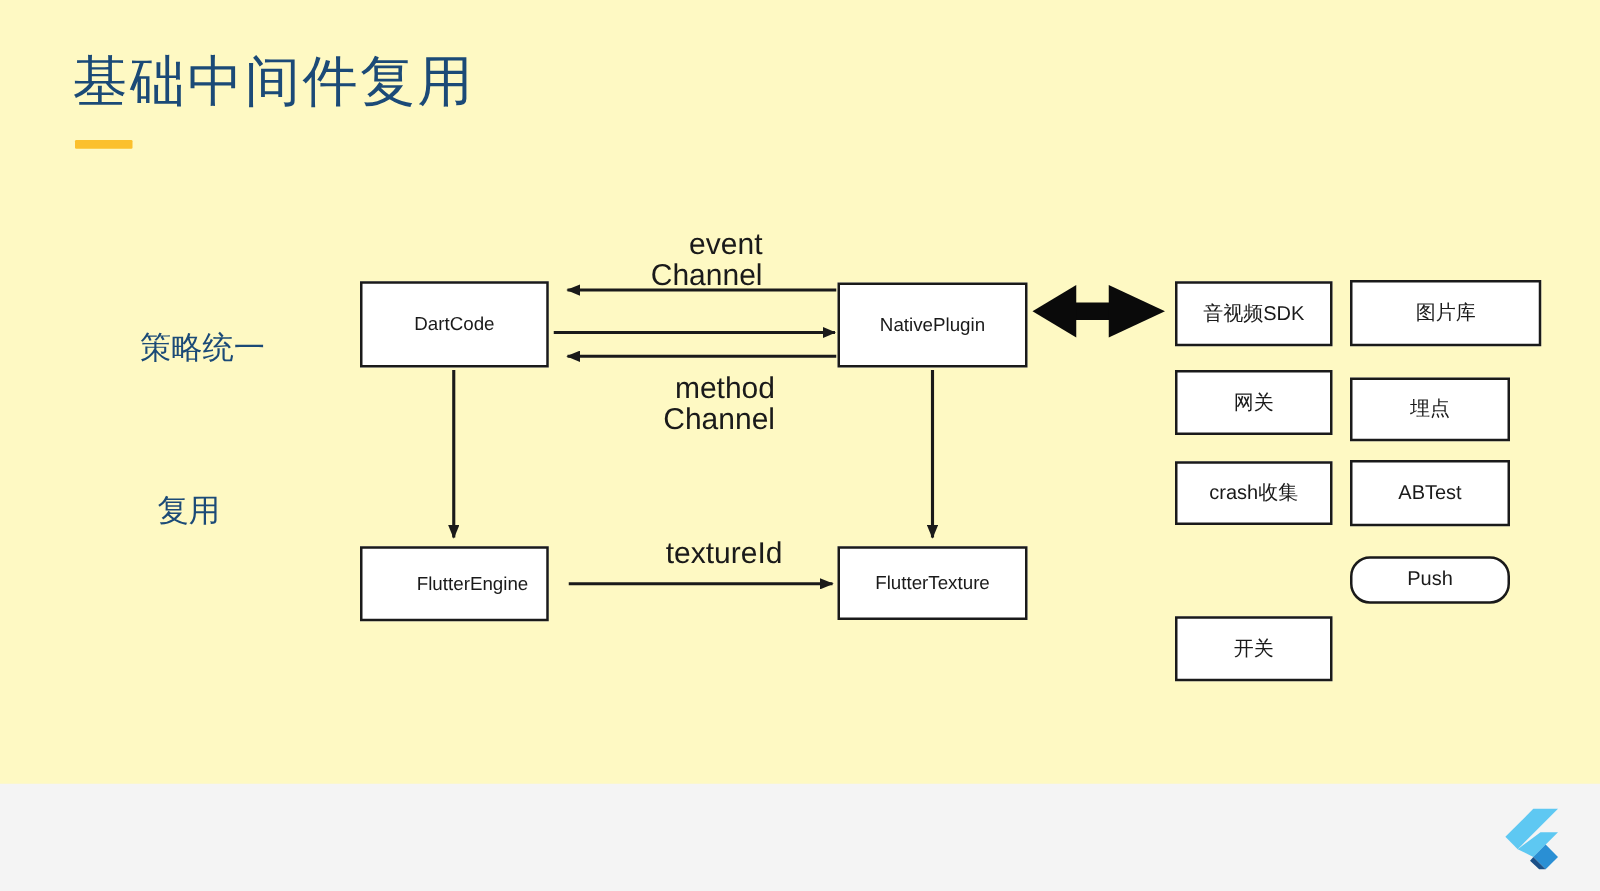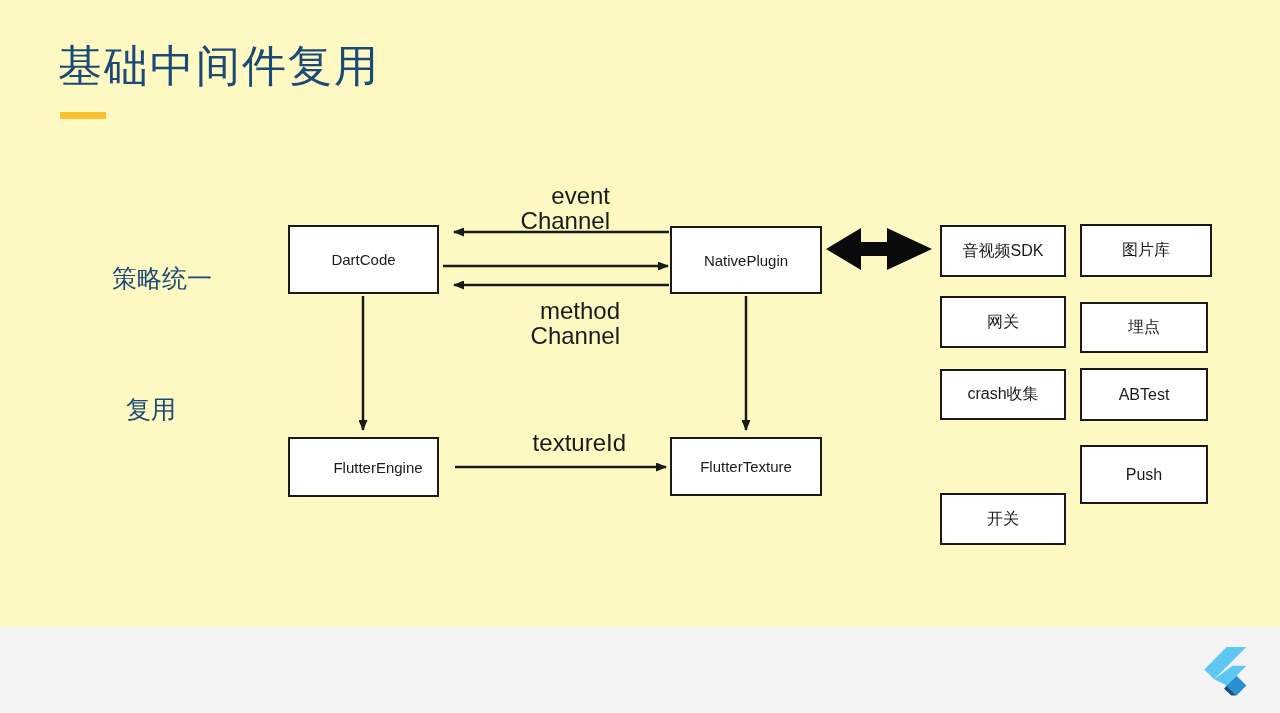--- a/index.html
+++ b/index.html
@@ -179,42 +179,42 @@
 
   <div class="edge-label" id="label-event">event
 Channel</div>
   <div class="edge-label" id="label-method">method
 Channel</div>
   <div class="edge-label" id="label-textureid">textureId</div>
 
   <div class="svc" style="left:940px; top:225px; width:126px; height:52px;">
     <span>音视频SDK</span>
   </div>
-  <div class="svc" style="left:1080px; top:224px; width:132px; height:53px;">
+  <div class="svc" style="left:1080px; top:224px; width:153px; height:53px;">
     <span>图片库</span>
   </div>
 
   <div class="svc" style="left:940px; top:296px; width:126px; height:52px;">
     <span>网关</span>
   </div>
   <div class="svc" style="left:1080px; top:302px; width:128px; height:51px;">
     <span>埋点</span>
   </div>
 
   <div class="svc" style="left:940px; top:369px; width:126px; height:51px;">
     <span>crash收集</span>
   </div>
   <div class="svc" style="left:1080px; top:368px; width:128px; height:53px;">
     <span>ABTest</span>
   </div>
 
   <div class="svc" style="left:940px; top:445px; width:126px; height:52px;margin-top:48px;">
     <span>开关</span>
   </div>
-  <div class="svc" style="left:1080px; top:445px; width:128px; height:59px;">
+  <div class="svc" style="left:1080px; top:445px; width:128px; height:38px;border-radius:16px;">
     <span>Push</span>
   </div>
 
   <div class="footer"></div>
   <svg class="flutter-logo" viewBox="0 0 100 100" xmlns="http://www.w3.org/2000/svg">
     <polygon points="57,4 95,4 33,66 14,47" fill="#5ec8f2"></polygon>
     <polygon points="68,40 95,40 57,78 33,66" fill="#5ec8f2"></polygon>
     <polygon points="57,78 95,78 76,97 57,78" fill="#1a5fa8" opacity="0"></polygon>
     <polygon points="57,78 76,59 95,78 76,97" fill="#2a8fd4"></polygon>
     <polygon points="57,78 76,97 66,97 52,84" fill="#1a4f87"></polygon>

